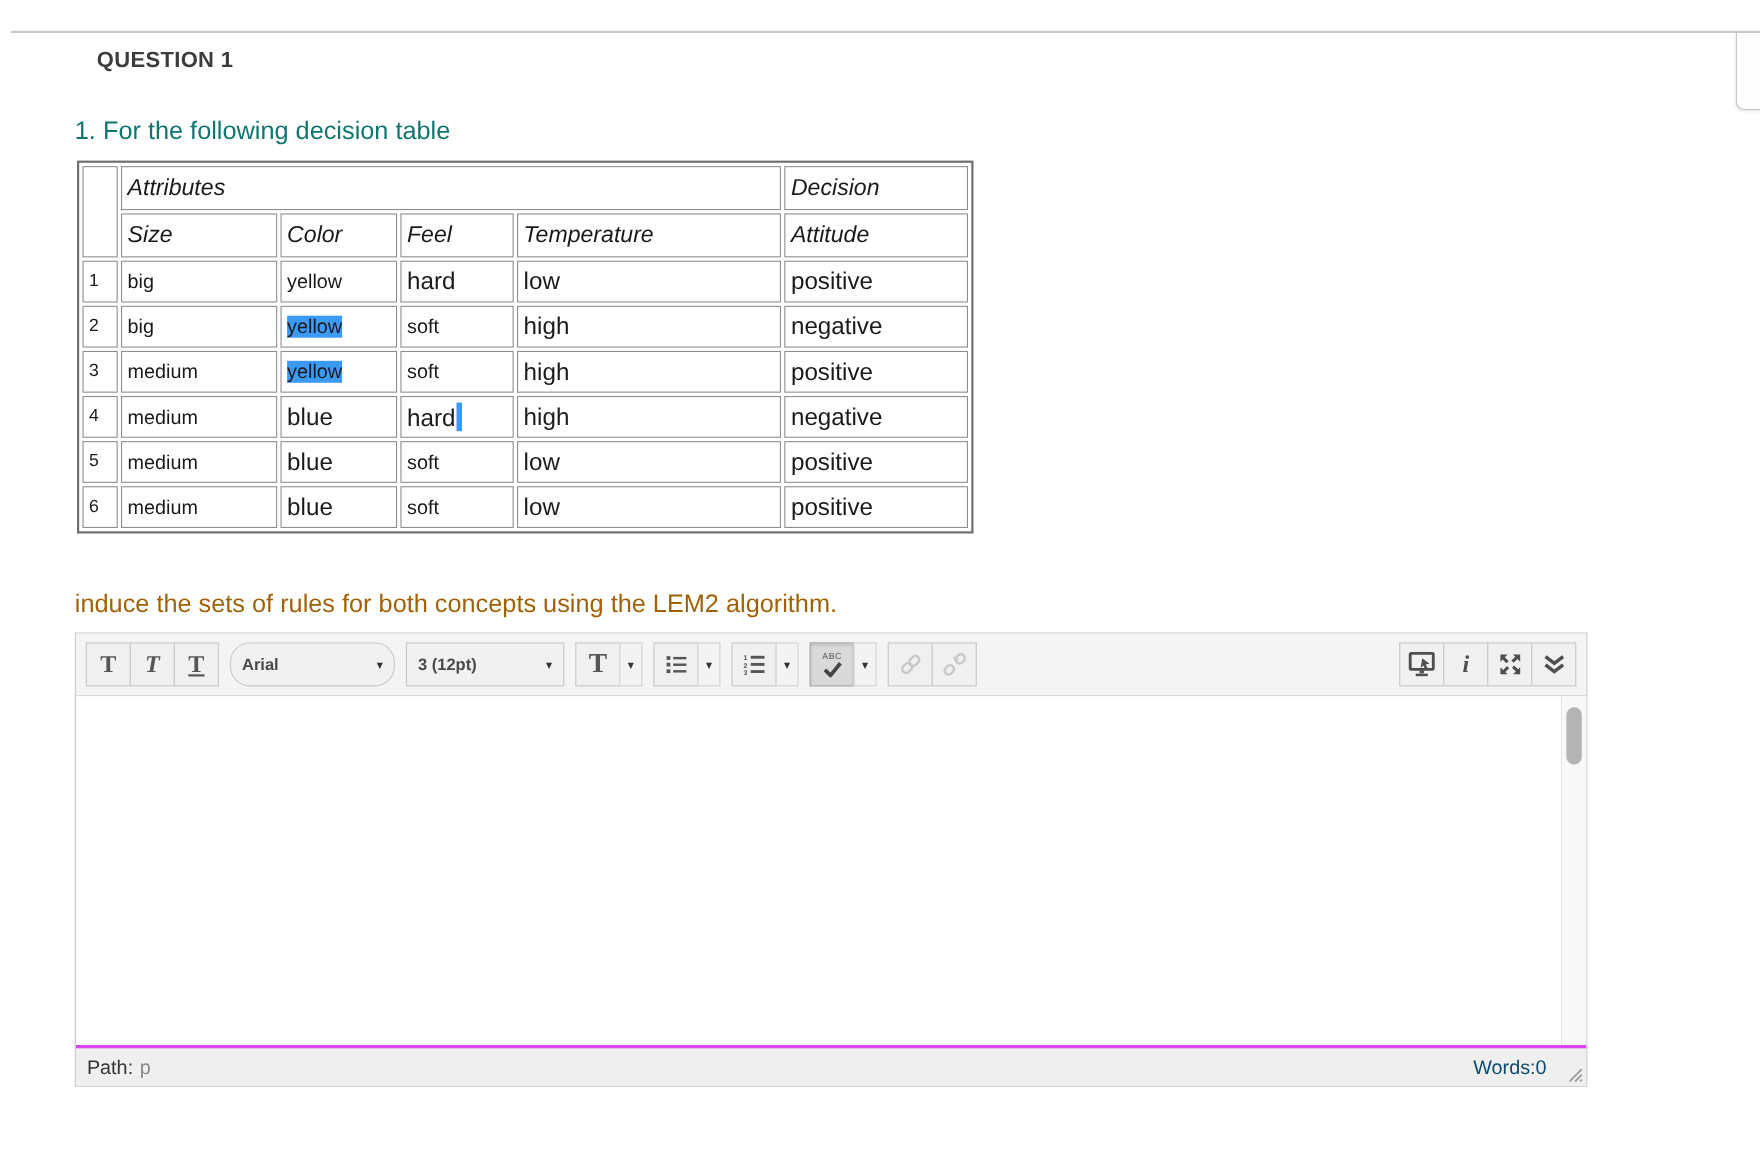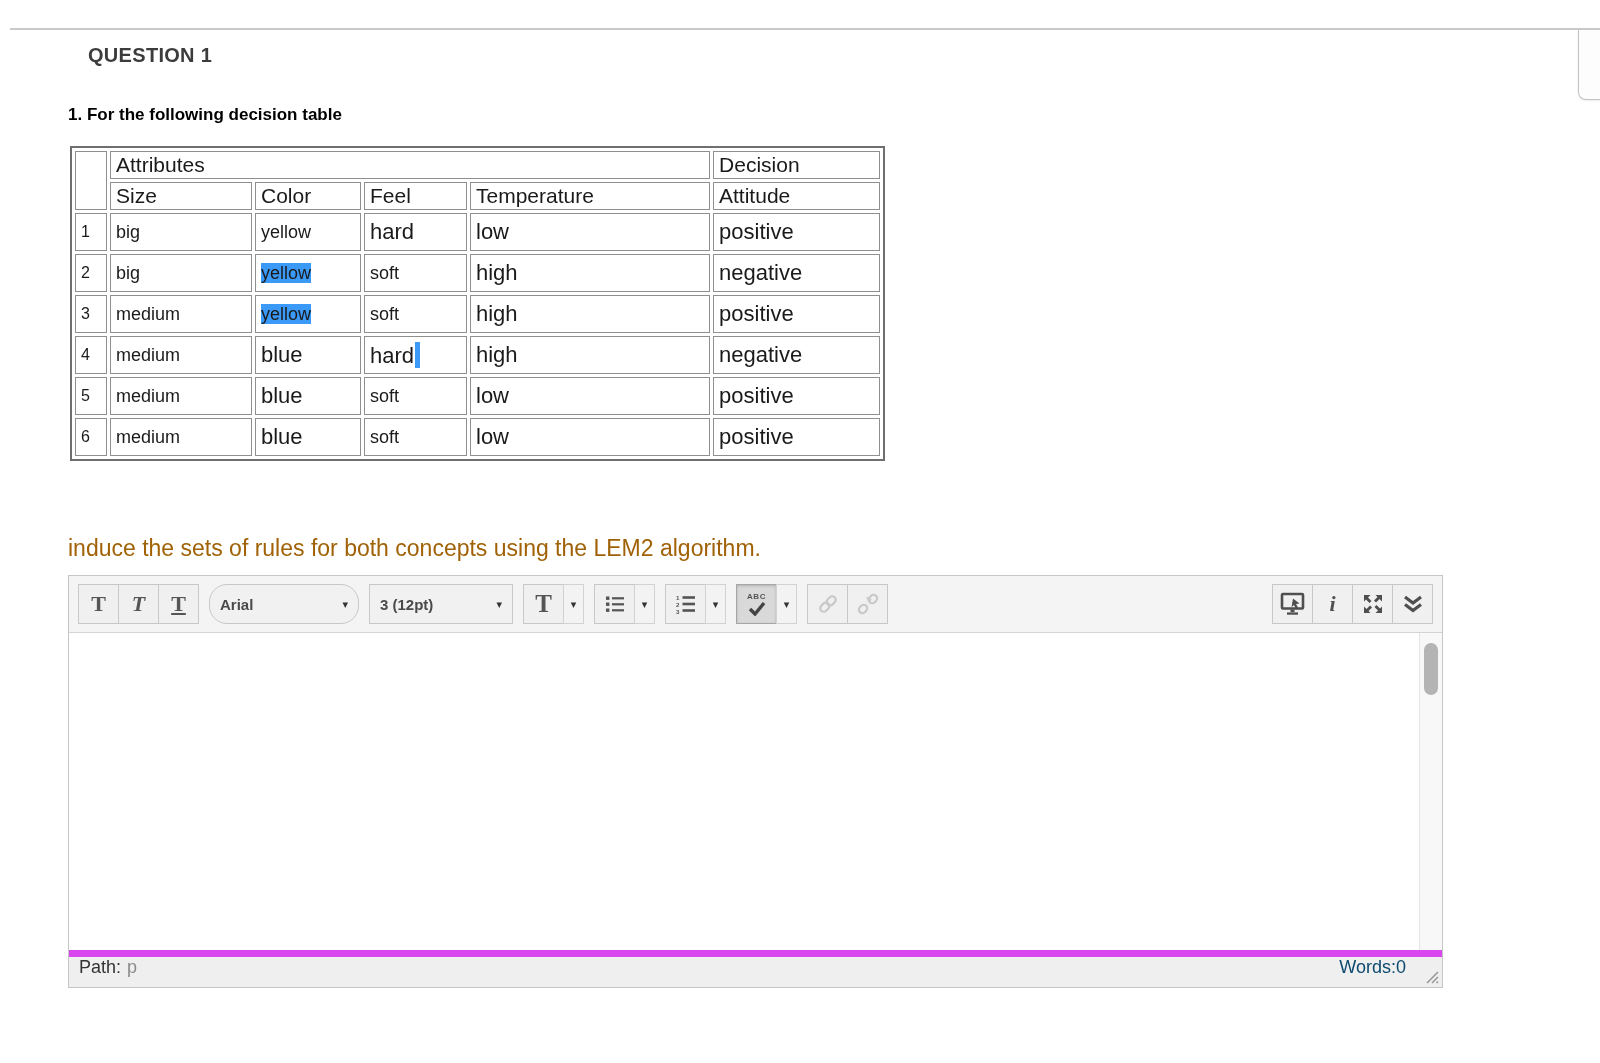--- a/index.html
+++ b/index.html
@@ -6,28 +6,28 @@
   html,body { width:1600px; height:1063px; background:#ffffff; overflow:hidden; }
   body { position:relative; font-family:"Liberation Sans","DejaVu Sans",sans-serif; color:#1a1a1a; }
 
   
   .top-line { position:absolute; left:10px; right:0; top:28px; height:2px; background:#c9c9c9; }
   .corner-tab { position:absolute; right:0; top:30px; width:22px; height:70px; background:#fdfdfd;
     border:1px solid #c2c2c2; border-right:none; border-top:none; border-radius:0 0 0 8px;
     box-shadow:0 1px 2px rgba(0,0,0,.08); }
 
   .q-header { position:absolute; left:88px; top:44px; font-size:20px; font-weight:bold; color:#3c3c3c; letter-spacing:.3px; }
-  .q-intro { position:absolute; left:68px; top:105px; font-size:17px; color:#000000;font-weight:bold; }
+  .q-intro { position:absolute; left:68px; top:105px; font-size:23px; color:#0f766e; }
   .q-instruction { position:absolute; left:68px; top:535px; font-size:23px; color:#a16207; }
 
   
   .dt-wrap { position:absolute; left:70px; top:146px; }
   table.dt { border-collapse:separate; border-spacing:3px; border:2px solid #6f6f6f; background:#fff; table-layout:fixed; width:806px; }
   table.dt td { border:1.5px solid #8f8f8f; background:#fff; padding:1px 5px; vertical-align:middle; text-align:left; overflow:hidden; white-space:nowrap; }
-  tr.r-head td { height:28px; }
+  tr.r-head td { height:40px;font-style:italic; }
   tr.r-data td { height:38px; }
   .hdr { font-size:21px; }
   .cell-sm { font-size:18px; }
   .cell-lg { font-size:22px; }
   .rownum { font-size:16px; padding-left:4px; }
   .selected { background:var(--selection); }
   .caret { display:inline-block; width:5px; height:26px; background:var(--selection); vertical-align:text-bottom; margin-left:1px; }
 
   
   .editor { position:absolute; left:68px; top:575px; width:1375px; height:413px; border:1px solid #c6c6c6; display:flex; flex-direction:column; background:#fff; }
@@ -39,30 +39,30 @@
   .tfmt { font-family:"Liberation Serif","DejaVu Serif",serif; font-size:22px; font-weight:bold; color:#555; }
   .tfmt.i { font-style:italic; }
   .tfmt.u { text-decoration:underline; }
   .tb-select { height:40px; background:#f1f1f1; border:1px solid #c8c8c8; display:flex; align-items:center; justify-content:space-between; padding:0 10px; font-size:15px; font-weight:bold; color:#4a4a4a; cursor:pointer; }
   .sel-font { width:150px;border-radius:18px; }
   .sel-size { width:144px; }
   .sel-arrow { font-size:11px; color:#333; margin-left:8px; }
   .tcolor { font-family:"Liberation Serif","DejaVu Serif",serif; font-size:25px; font-weight:bold; color:#555; }
   .pressed { background:#d9d9d9; border-color:#a6a6a6; box-shadow:inset 0 1px 3px rgba(0,0,0,.18); }
   .abc-stack { display:flex; flex-direction:column; align-items:center; line-height:1; }
-  .abc-txt { font-size:8px; font-weight:bold; letter-spacing:.5px; color:#555; }
+  .abc-txt { font-size:8px; font-weight:normal; letter-spacing:.5px; color:#555; }
   .disabled-group .tb-btn { cursor:default; }
   .right-group { margin-left:auto; }
   .info-glyph { font-family:"Liberation Serif","DejaVu Serif",serif; font-style:italic; font-weight:bold; font-size:22px; color:#4f4f4f; }
 
   .ed-body { flex:1 1 auto; background:#fff; position:relative; cursor:text; }
   .scroll-track { position:absolute; top:0; right:0; bottom:0; width:23px; background:#f8f8f8; border-left:1px solid #e4e4e4; }
   .scroll-thumb { position:absolute; top:10px; left:4px; width:14px; height:52px; background:#b4b4b4; border-radius:7px; cursor:pointer; }
 
-  .statusbar { height:37px; flex:0 0 37px; background:#efefef; border-top:7px solid #d946ef; display:flex; align-items:flex-start; padding:0 10px; font-size:18px; color:#333; }
+  .statusbar { height:37px; flex:0 0 37px; background:#efefef; border-top:3px solid #d946ef; display:flex; align-items:center; padding:0 10px; font-size:18px; color:#333; }
   .path-val { color:#8a8a8a; margin-left:6px; }
   .words { margin-left:auto; margin-right:26px; color:#0c4a6e; }
   .resize-handle { position:absolute; right:3px; bottom:3px; width:16px; height:16px; cursor:nwse-resize; }
 
   svg { display:block; }
 </style>
 </head>
 <body>
 
 <div class="top-line"></div>

